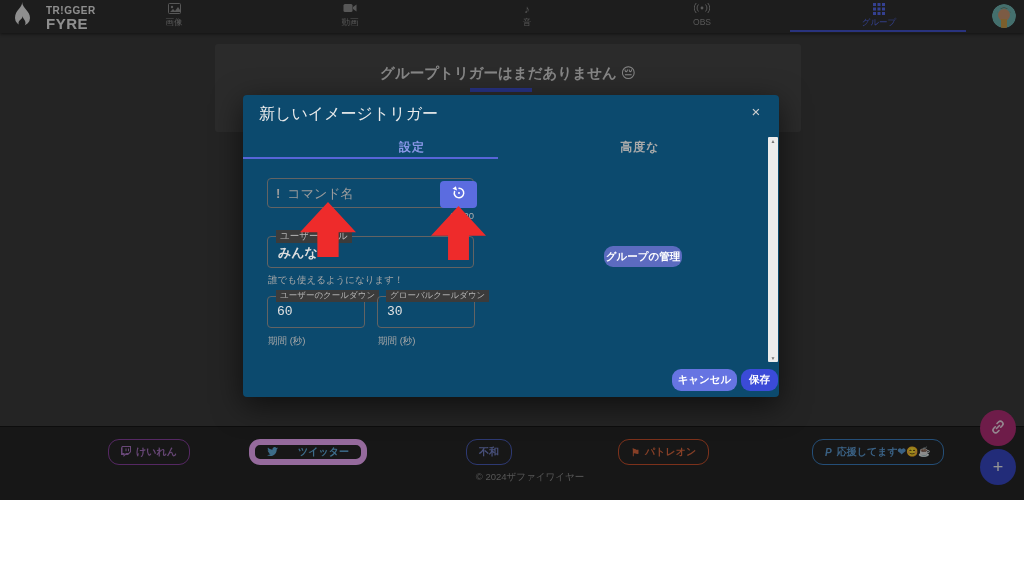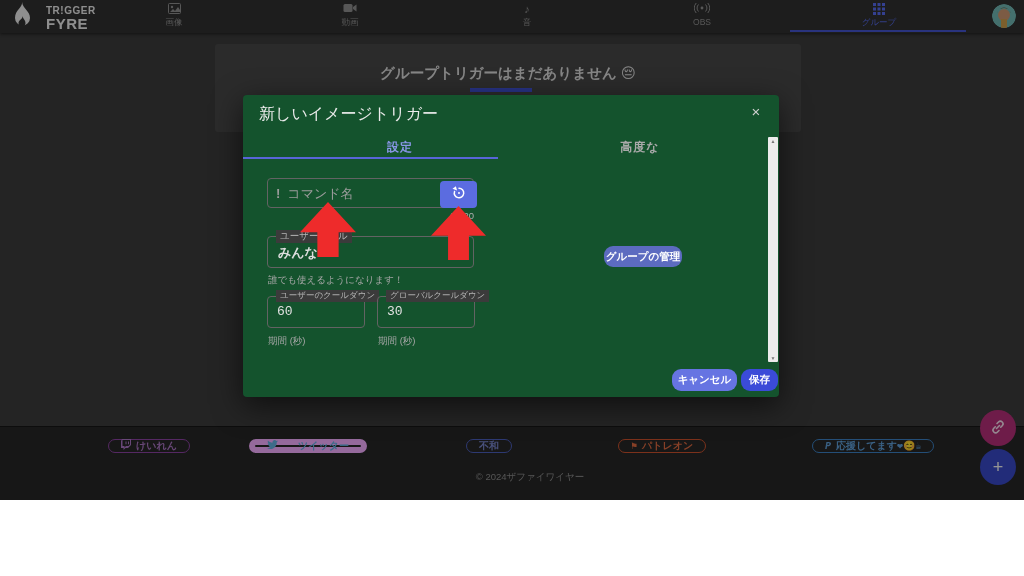--- a/index.html
+++ b/index.html
@@ -21,25 +21,25 @@
 
   
   .empty-card { position:absolute; left:215px; top:44px; width:586px; height:88px; background:#464646; border-radius:3px; }
   .empty-msg { position:absolute; left:0; top:20px; width:100%; text-align:center; color:#d8d8d8; font-weight:bold; font-size:14.5px; }
   .empty-indicator { position:absolute; left:255px; top:44px; width:62px; height:4px; background:#3f51d5; }
 
   
   .overlay { position:absolute; left:0; top:0; width:1024px; height:500px; background:rgba(0,0,0,.38); z-index:4; }
 
   
-  .modal { position:absolute; left:243px; top:95px; width:536px; height:302px; background:#14532d; border-radius:4px; box-shadow:0 8px 30px rgba(0,0,0,.6); z-index:6; }
+  .modal { position:absolute; left:243px; top:95px; width:536px; height:302px; background:#0c4a6e; border-radius:4px; box-shadow:0 8px 30px rgba(0,0,0,.6); z-index:6; }
   .modal-title { position:absolute; left:16px; top:9px; font-size:16px; color:#ececec; }
   .modal-close { position:absolute; right:12px; top:6px; width:22px; height:22px; color:#cfcfcf; font-size:15px; text-align:center; line-height:22px; cursor:pointer; }
   .tab { position:absolute; top:44px; width:140px; text-align:center; font-size:12px; font-weight:bold; letter-spacing:1px; cursor:pointer; }
-  .tab.t0 { left:87px; color:#8a97e8; }
+  .tab.t0 { left:99px; color:#8a97e8; }
   .tab.t1 { left:327px; color:#a9a9a9; }
   .tab-underline { position:absolute; left:0; top:62px; width:255px; height:2px; background:#5865d8; }
   .mscrollbar { position:absolute; right:1px; top:42px; width:10px; height:225px; background:#ececec; border-radius:1px; }
   .mscrollbar .sarrow { position:absolute; left:0; width:10px; font-size:5px; color:#777; text-align:center; }
   .mscrollbar .up { top:1px; } .mscrollbar .down { bottom:1px; }
 
   .outline-field { position:absolute; border:1px solid #636363; border-radius:4px; background:transparent; }
   .field-label { position:absolute; top:-7px; left:8px; background:#3b3b3b; padding:0 4px; font-size:9.5px; color:#b5b5b5; white-space:nowrap; }
   .cmd-box { left:24px; top:83px; width:207px; height:30px; display:flex; align-items:center; padding:0 8px; }
   .cmd-prefix { color:#9c9c9c; font-weight:bold; font-size:13px; margin-right:7px; }
@@ -64,21 +64,21 @@
   .cancel-btn { position:absolute; left:429px; top:274px; width:65px; height:22px; background:#6674e2; font-size:10.5px; }
   .save-btn { position:absolute; left:498px; top:274px; width:37px; height:22px; background:#3b4bd8; font-size:10.5px; }
 
   
   .red-arrow { position:absolute; background:#ee2b2b; z-index:8; clip-path:polygon(50% 0,100% 55%,69% 55%,69% 100%,31% 100%,31% 55%,0 55%); filter:drop-shadow(1px 2px 2px rgba(0,0,0,.4)); }
   .arrow1 { left:300px; top:202px; width:56px; height:55px; }
   .arrow2 { left:431px; top:206px; width:55px; height:54px; }
 
   
   .footerbar { position:absolute; left:0; top:426px; width:1024px; height:74px; background:#262626; border-top:1px solid #161616; }
-  .pill { position:absolute; top:12px; height:14px; display:inline-flex; align-items:center; gap:5px; padding:0 12px; border-radius:11px; background:transparent; font-size:10px; font-weight:bold; cursor:pointer; white-space:nowrap;font-family:Liberation Mono, monospace; }
+  .pill { position:absolute; top:12px; height:26px; display:inline-flex; align-items:center; gap:5px; padding:0 12px; border-radius:11px; background:transparent; font-size:10px; font-weight:bold; cursor:pointer; white-space:nowrap; }
   .pill-twitch  { left:108px; border:1px solid #8a41a0; color:#a873c0; }
   .pill-twitter { left:249px; border:6px solid #f0abfc; color:#62aede;gap:20px; }
   .pill-discord { left:466px; border:1px solid #4a5cb8; color:#7582c8; }
   .pill-patreon { left:618px; border:1px solid #c8502c; color:#d8663e; }
   .pill-paypal  { left:812px; border:1px solid #3a7ec0; color:#5d9cd4; }
   .copyright { position:absolute; left:0; top:44px; width:1060px; text-align:center; font-size:9.5px; color:#8a8a8a; }
 
   
   .fab { position:absolute; width:36px; height:36px; border-radius:50%; border:none; color:#efefef; cursor:pointer; display:flex; align-items:center; justify-content:center; }
   .fab-link { left:980px; top:410px; background:#b22e76; }

